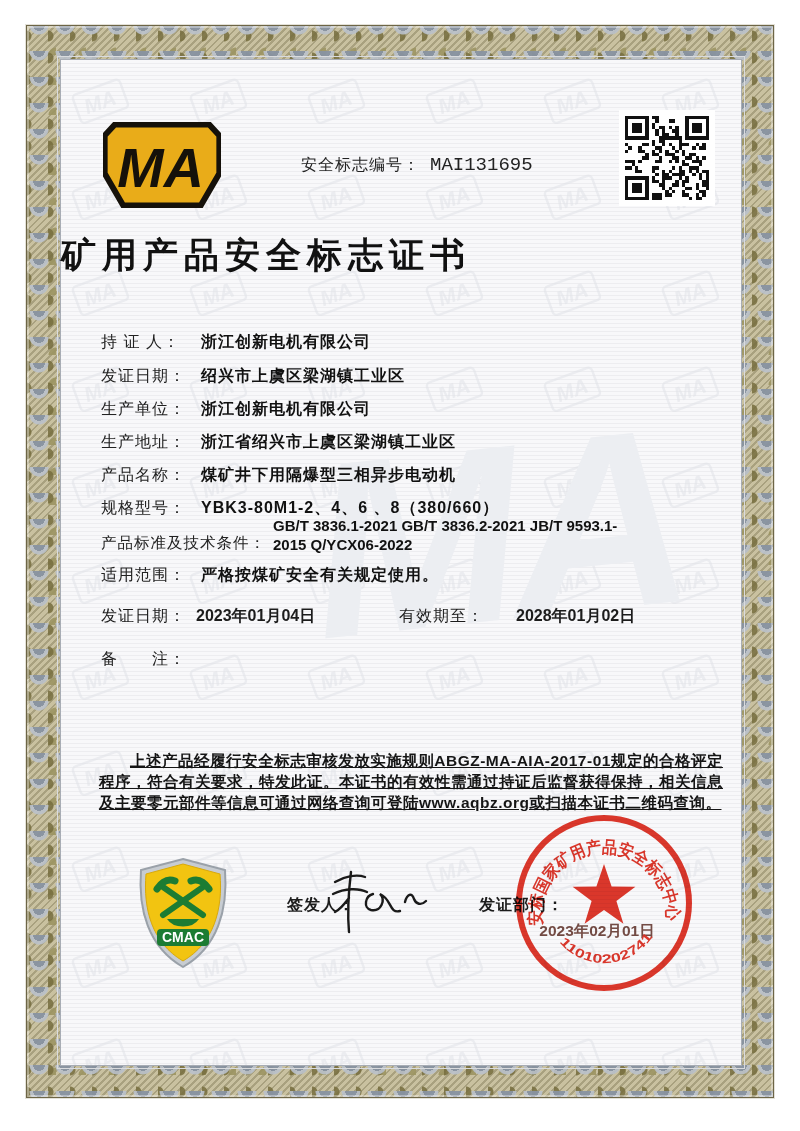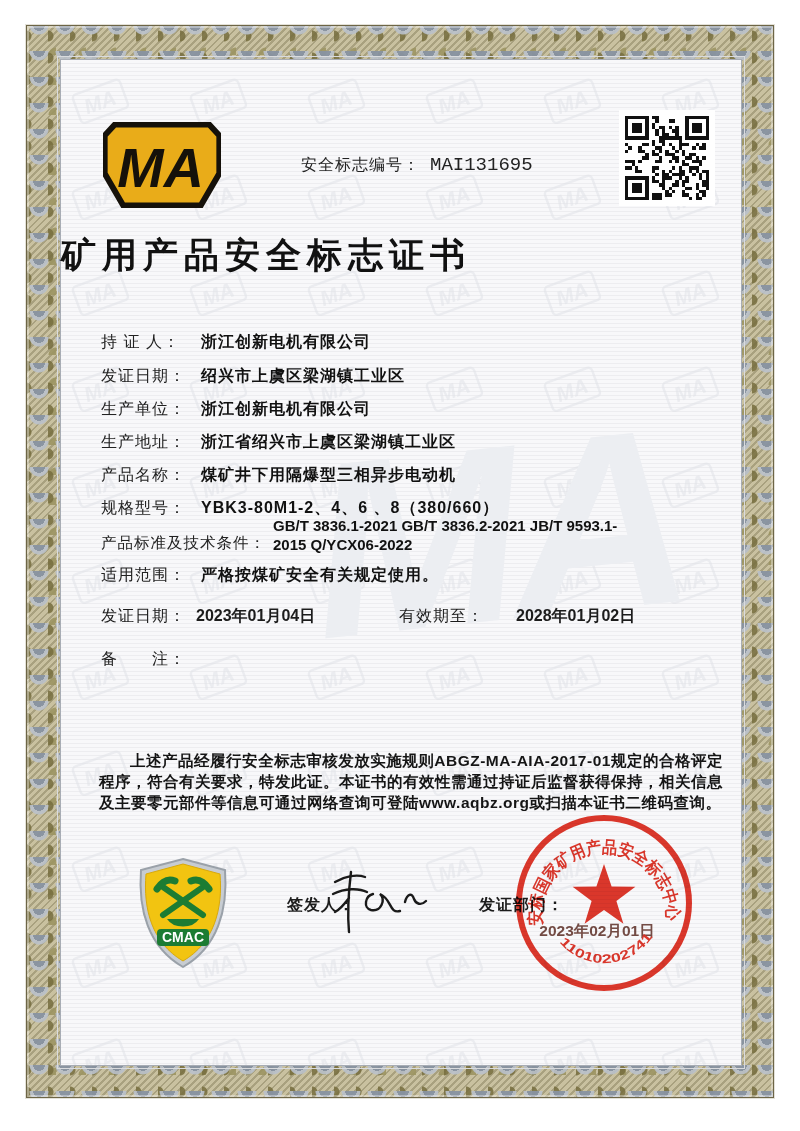--- a/index.html
+++ b/index.html
@@ -51,21 +51,21 @@
   .row.wide .lbl{width:172px;font-size:15.5px;padding-top:10px;}
   .row.wide .val{width:430px;font-size:15px;line-height:19px;white-space:pre-line;letter-spacing:0;}
   .dates{left:40px;width:620px;display:flex;font-size:16px;line-height:22px;}
   .dates .l1{width:95px;letter-spacing:1px;}
   .dates .v1{width:203px;font-weight:bold;}
   .dates .l2{width:105px;letter-spacing:1px;}
   .dates .v2{font-weight:bold;margin-left:12px;}
   
   .statement{
     left:38px;top:690px;width:624px;font-size:15.5px;font-weight:bold;line-height:21px;
-    text-indent:2em;text-align:justify;letter-spacing:.5px;color:#151515;
+    text-indent:2em;text-align:justify;letter-spacing:.5px;color:#151515;text-decoration:underline;
   }
   
   .cmac{left:72px;top:797px;width:100px;height:112px;}
   .signer-label,.issuer-label{font-size:16px;font-weight:bold;letter-spacing:1px;margin-left:6px;}
   .signer-label{left:220px;top:835px;}
   .issuer-label{left:412px;top:835px;}
   .signature{left:252px;top:798px;width:118px;height:86px;}
   .seal{left:452px;top:752px;width:182px;height:182px;mix-blend-mode:multiply;opacity:.93;z-index:5;}
   svg text{font-family:"Liberation Sans","DejaVu Sans",sans-serif;}
 </style>

